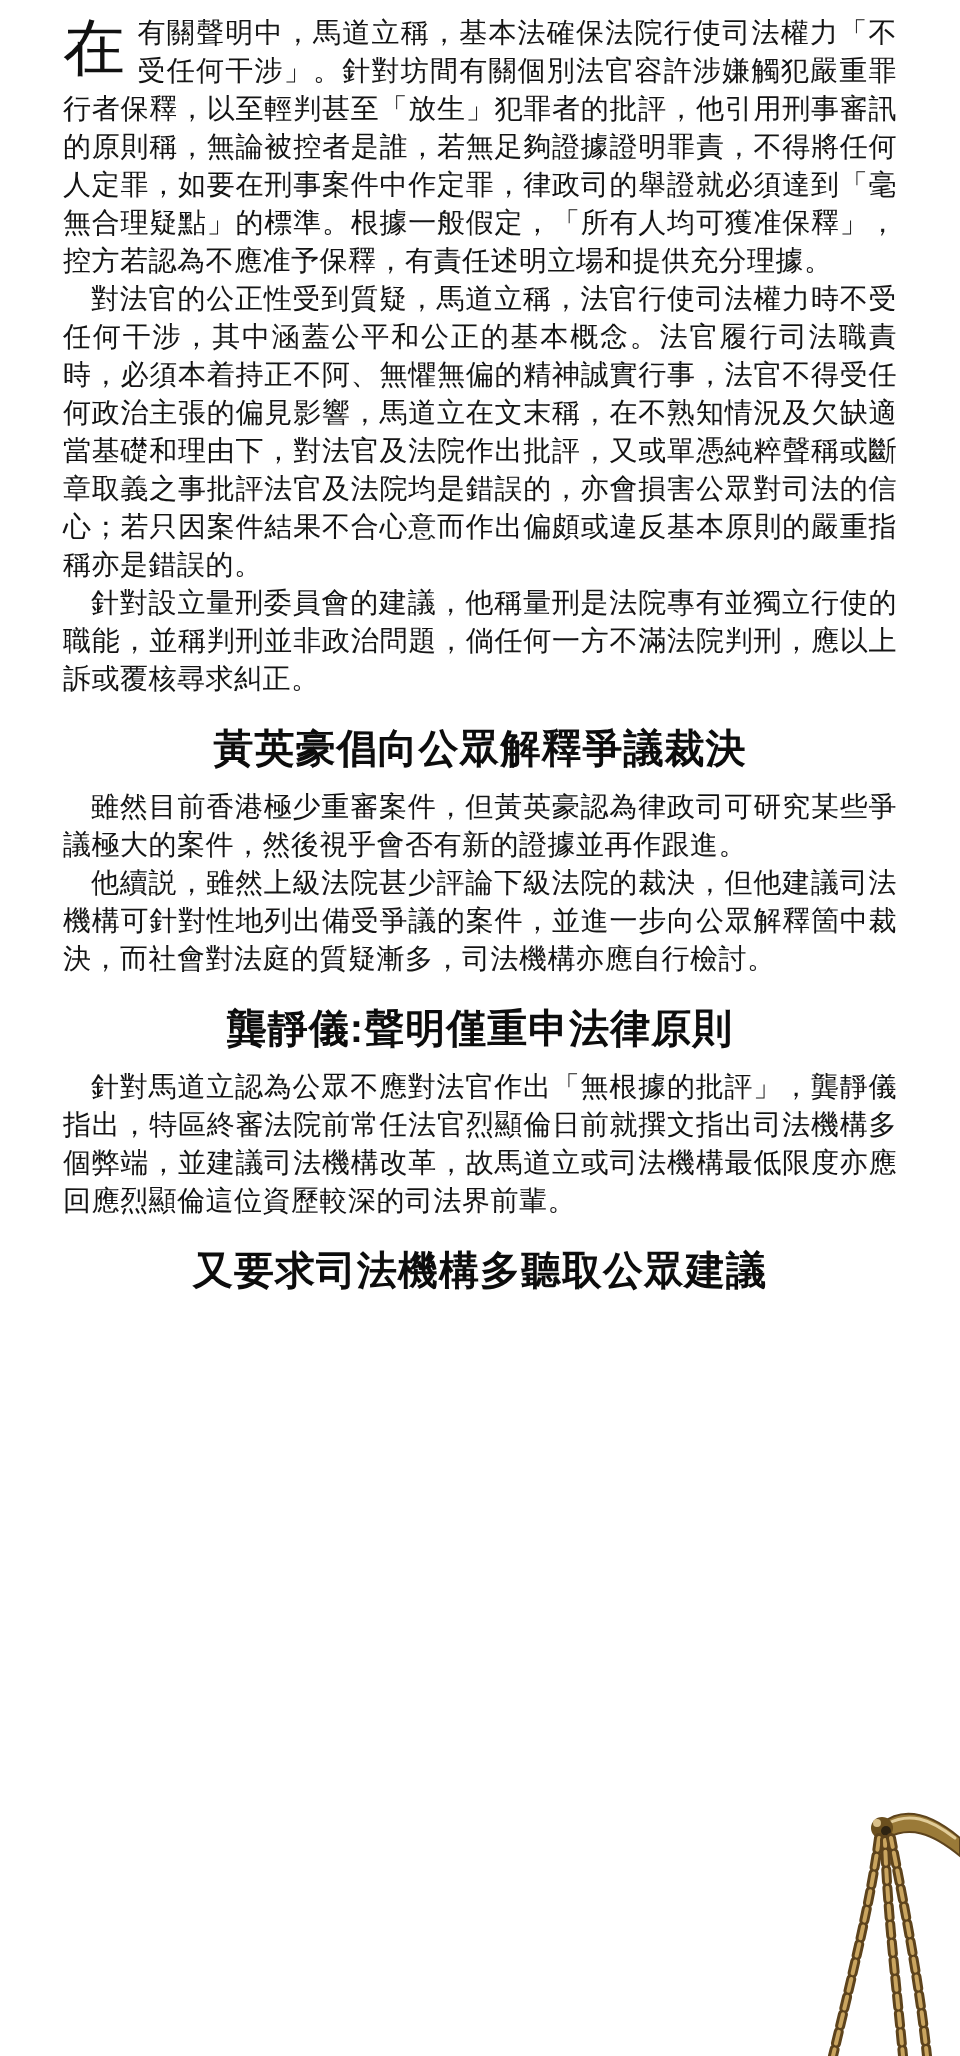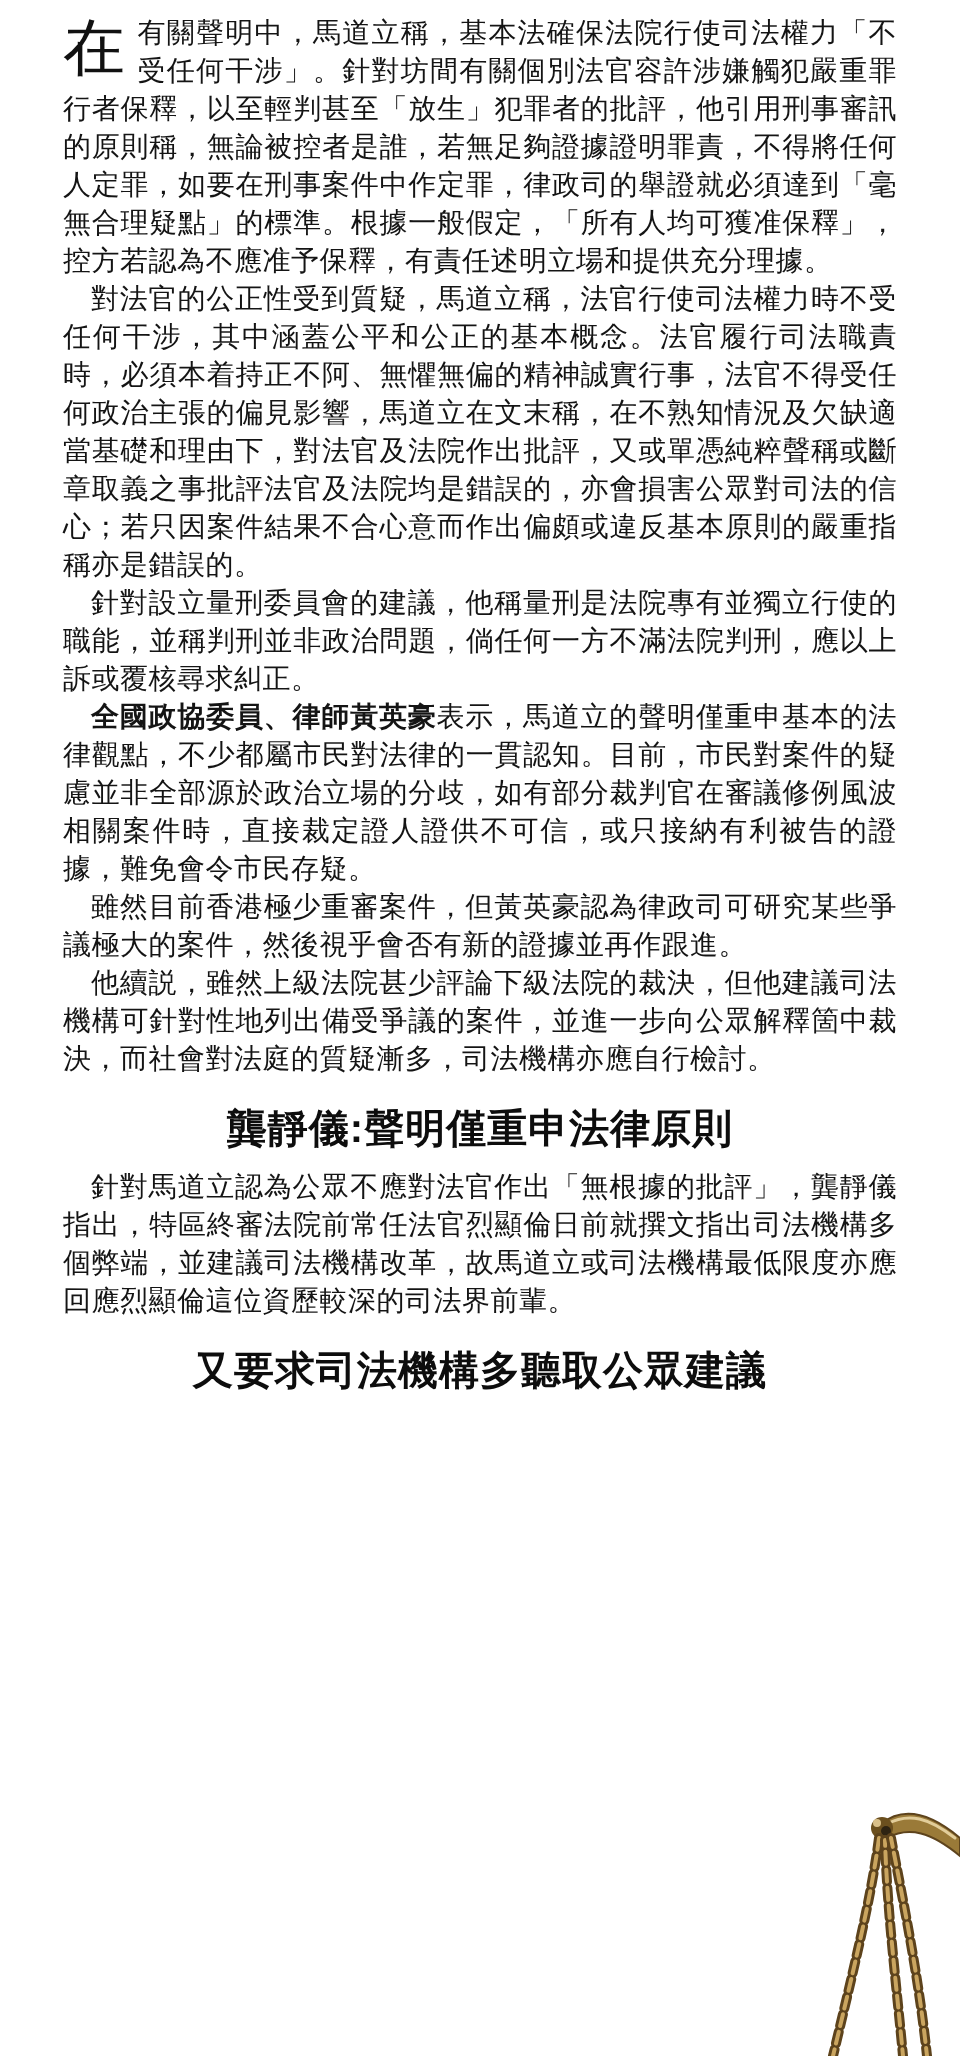--- a/index.html
+++ b/index.html
@@ -70,22 +70,22 @@
 
 <div class="page">
 
   <div class="article">
 
     <p class="body-par lead-par"><span class="dropcap">在</span><span>有關聲明中，馬道立稱，基本法確保法院行使司法權力「不受任何干涉」。針對坊間有關個別法官容許涉嫌觸犯嚴重罪行者保釋，以至輕判甚至「放生」犯罪者的批評，他引用刑事審訊的原則稱，無論被控者是誰，若無足夠證據證明罪責，不得將任何人定罪，如要在刑事案件中作定罪，律政司的舉證就必須達到「毫無合理疑點」的標準。根據一般假定，「所有人均可獲准保釋」，控方若認為不應准予保釋，有責任述明立場和提供充分理據。</span></p>
 
     <p class="body-par">對法官的公正性受到質疑，馬道立稱，法官行使司法權力時不受任何干涉，其中涵蓋公平和公正的基本概念。法官履行司法職責時，必須本着持正不阿、無懼無偏的精神誠實行事，法官不得受任何政治主張的偏見影響，馬道立在文末稱，在不熟知情況及欠缺適當基礎和理由下，對法官及法院作出批評，又或單憑純粹聲稱或斷章取義之事批評法官及法院均是錯誤的，亦會損害公眾對司法的信心；若只因案件結果不合心意而作出偏頗或違反基本原則的嚴重指稱亦是錯誤的。</p>
     <p class="body-par">針對設立量刑委員會的建議，他稱量刑是法院專有並獨立行使的職能，並稱判刑並非政治問題，倘任何一方不滿法院判刑，應以上訴或覆核尋求糾正。</p>
 
+    <h2 class="section-headline">黃英豪倡向公眾解釋爭議裁決</h2>
 
-    <p class="body-par"><span class="bold-lead">全國政協委員、律師黃英豪</span><span>表示，馬道立的聲明僅重申基本的法律觀點，不少都屬市民對法律的一貫認知。目前，市民對案件的疑慮並非全部源於政治立場的分歧，如有部分裁判官在審議修例風波相關案件時，直接裁定證人證供不可信，或只接納有利被告的證據，難免會令市民存疑。</span></p>
     <p class="body-par">雖然目前香港極少重審案件，但黃英豪認為律政司可研究某些爭議極大的案件，然後視乎會否有新的證據並再作跟進。</p>
     <p class="body-par">他續説，雖然上級法院甚少評論下級法院的裁決，但他建議司法機構可針對性地列出備受爭議的案件，並進一步向公眾解釋箇中裁決，而社會對法庭的質疑漸多，司法機構亦應自行檢討。</p>
 
     <h2 class="section-headline">龔靜儀:聲明僅重申法律原則</h2>
 
     <p class="body-par">針對馬道立認為公眾不應對法官作出「無根據的批評」，龔靜儀指出，特區終審法院前常任法官烈顯倫日前就撰文指出司法機構多個弊端，並建議司法機構改革，故馬道立或司法機構最低限度亦應回應烈顯倫這位資歷較深的司法界前輩。</p>
 
     <h2 class="section-headline">又要求司法機構多聽取公眾建議</h2>
 
     <div class="wrap-spacer"></div>

